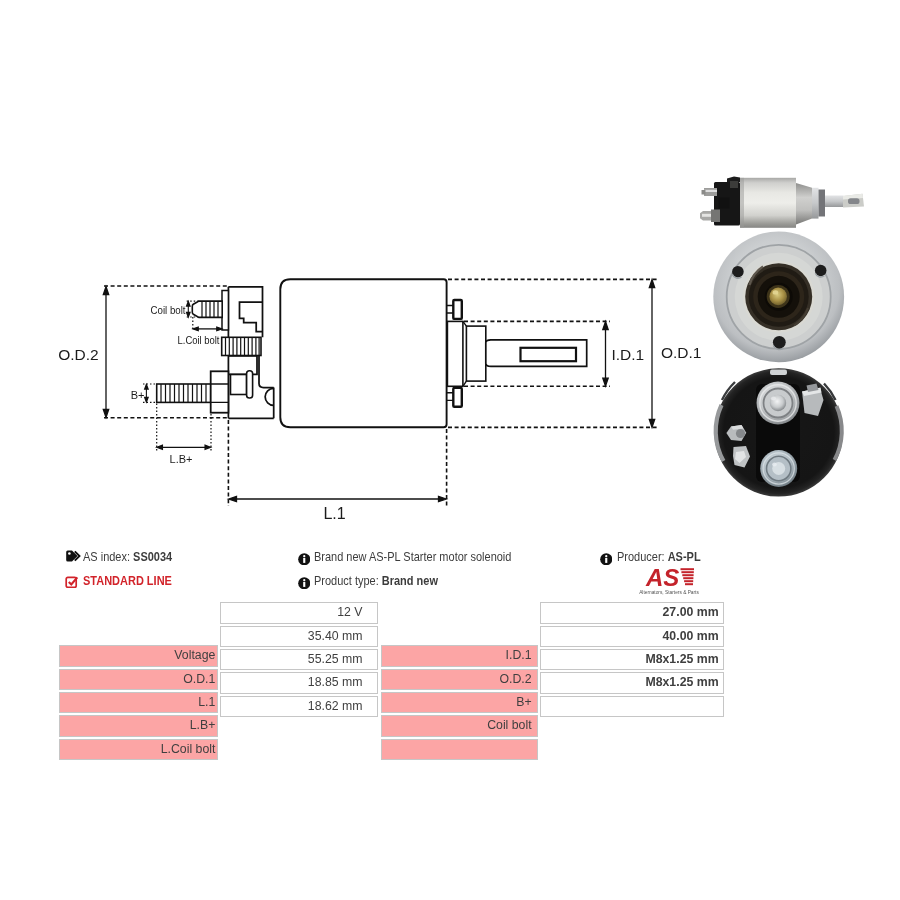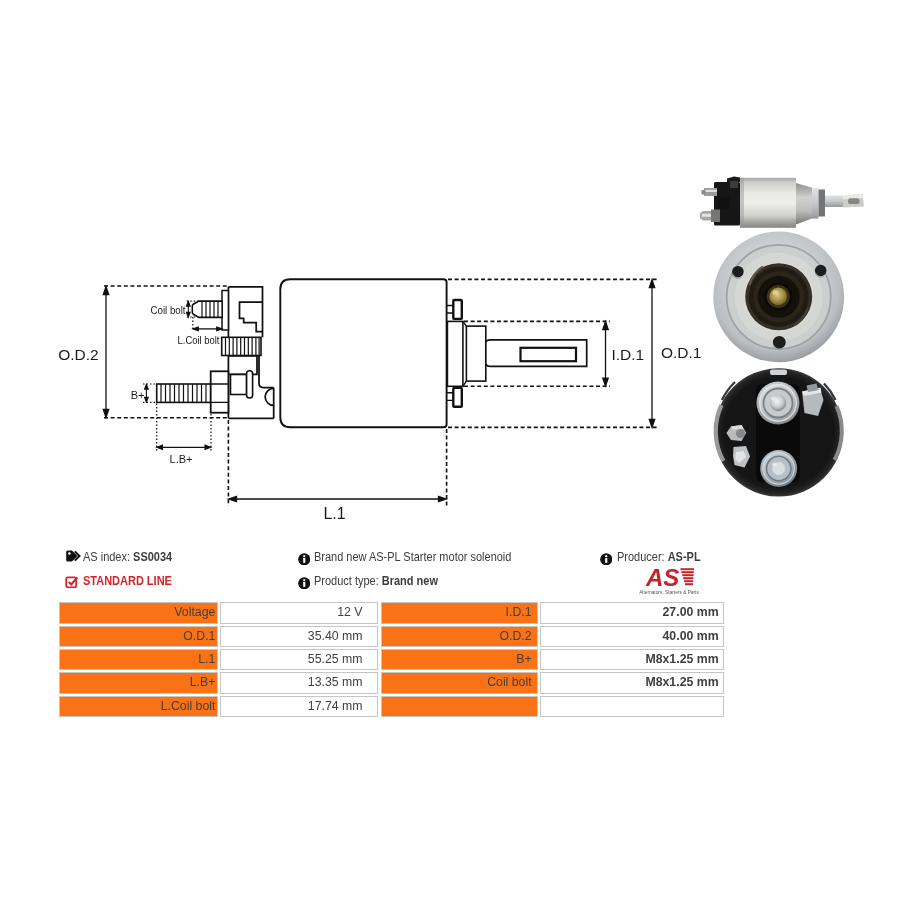--- a/index.html
+++ b/index.html
@@ -3,21 +3,21 @@
 <meta charset="utf-8">
 <style>
   html,body{margin:0;padding:0;background:#fff;}
   body{width:900px;height:900px;position:relative;font-family:"Liberation Sans",sans-serif;}
   .abs{position:absolute;}
   .inforow{font-size:13px;color:#3c3c3c;white-space:nowrap;line-height:13px;}
   .cond{transform:scaleX(0.845);transform-origin:0 50%;}
   .red{color:#d2232a;font-weight:bold;}
   .cell{position:absolute;box-sizing:border-box;height:21.3px;border:1px solid #c6c6c6;background:#fff;
         font-size:12.3px;color:#3f3f3f;text-align:right;line-height:19.5px;white-space:nowrap;}
-  .cell.lab{background:#f97316;}
+  .cell.lab{background:#fca5a5;margin-top:43px;}
   .c0{left:58.7px;width:159.2px;padding-right:1.5px;}
   .c1{left:219.9px;width:158.6px;padding-right:15px;}
   .c2{left:380.5px;width:157.1px;padding-right:5px;}
   .c3{left:539.6px;width:184px;padding-right:4px;font-weight:bold;}
   .r0{top:602.4px;}.r1{top:625.7px;}.r2{top:649px;}.r3{top:672.3px;}.r4{top:695.6px;}
 </style>
 </head>
 <body>
 <svg class="abs" style="left:0;top:0" width="900" height="900" viewBox="0 0 900 900">
   <defs>
@@ -317,19 +317,19 @@
 <div class="cell c3 r0">27.00 mm</div>
 <div class="cell lab c0 r1">O.D.1</div>
 <div class="cell c1 r1">35.40 mm</div>
 <div class="cell lab c2 r1">O.D.2</div>
 <div class="cell c3 r1">40.00 mm</div>
 <div class="cell lab c0 r2">L.1</div>
 <div class="cell c1 r2">55.25 mm</div>
 <div class="cell lab c2 r2">B+</div>
 <div class="cell c3 r2">M8x1.25 mm</div>
 <div class="cell lab c0 r3">L.B+</div>
-<div class="cell c1 r3">13.35 mm</div>
+<div class="cell c1 r3">18.85 mm</div>
 <div class="cell lab c2 r3">Coil bolt</div>
 <div class="cell c3 r3">M8x1.25 mm</div>
 <div class="cell lab c0 r4">L.Coil bolt</div>
-<div class="cell c1 r4">17.74 mm</div>
+<div class="cell c1 r4">18.62 mm</div>
 <div class="cell lab c2 r4"></div>
 <div class="cell c3 r4"></div>
 
 </body></html>

